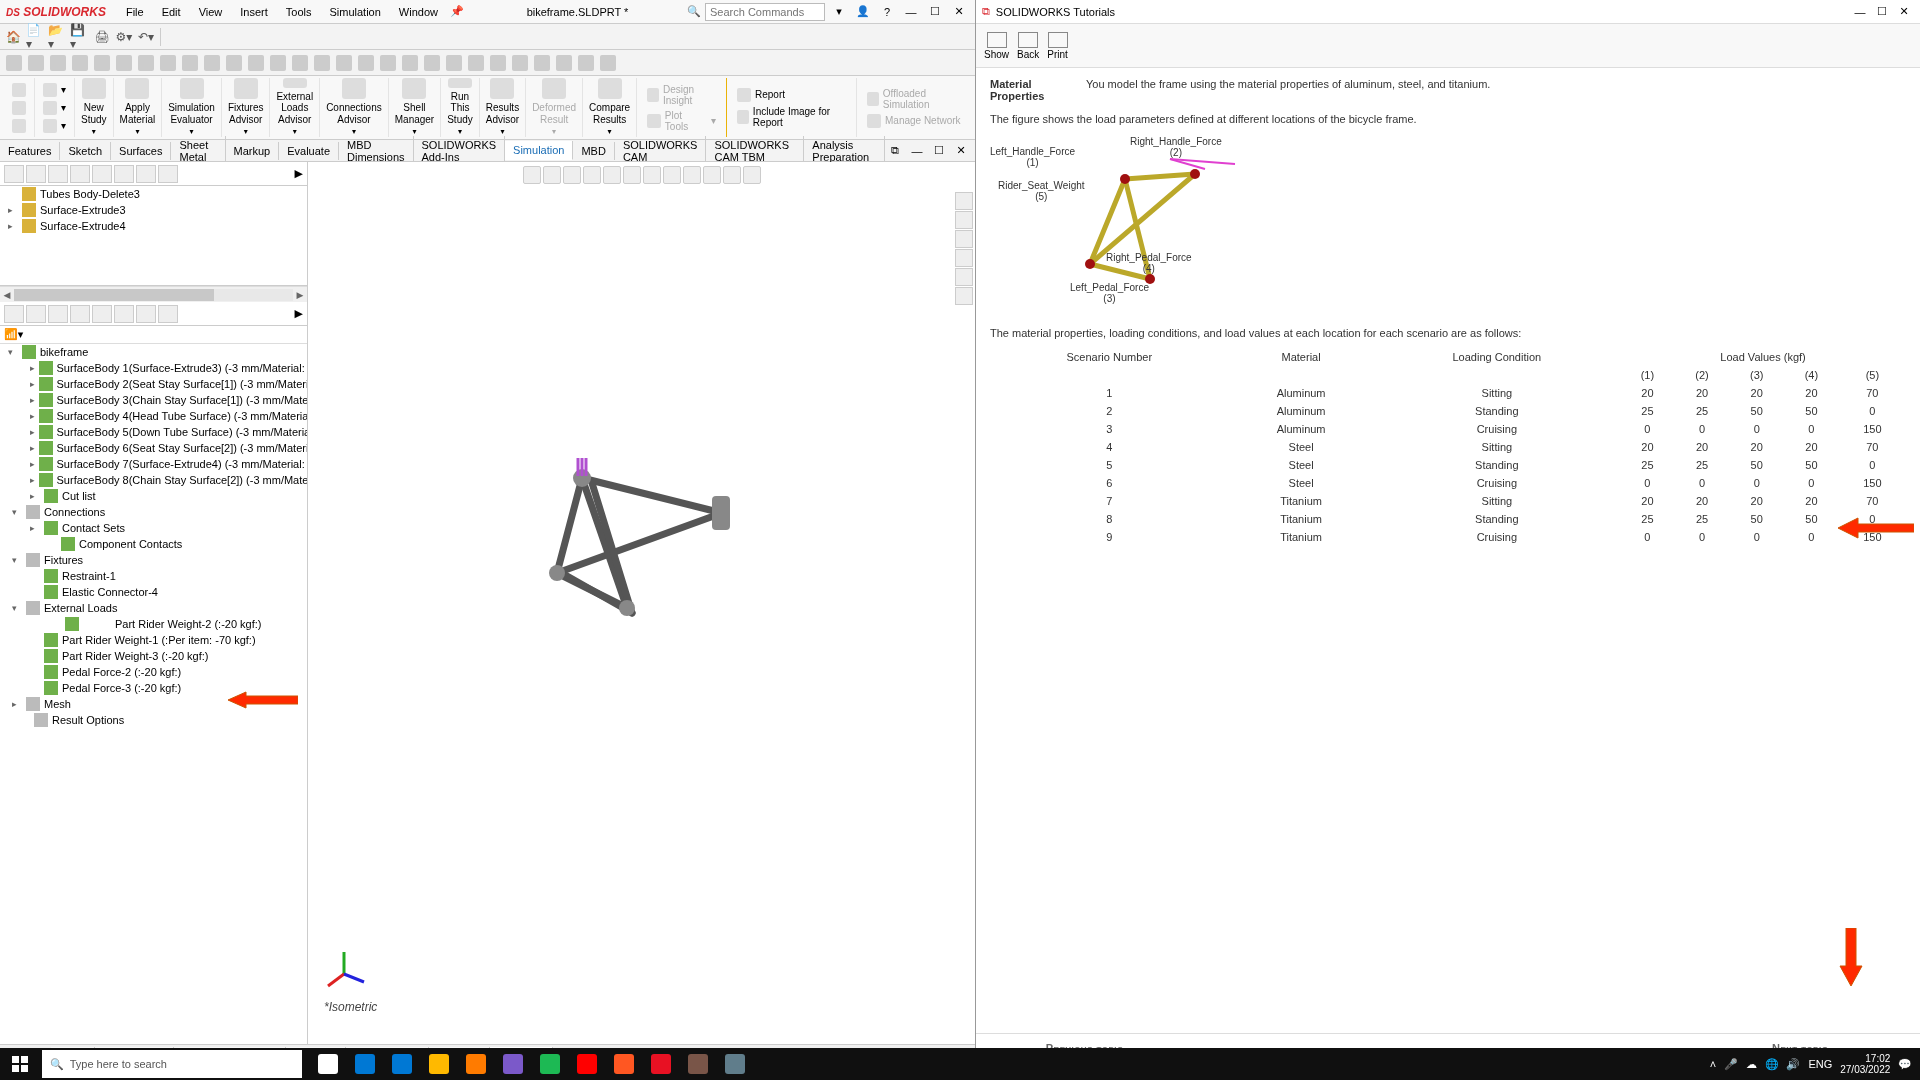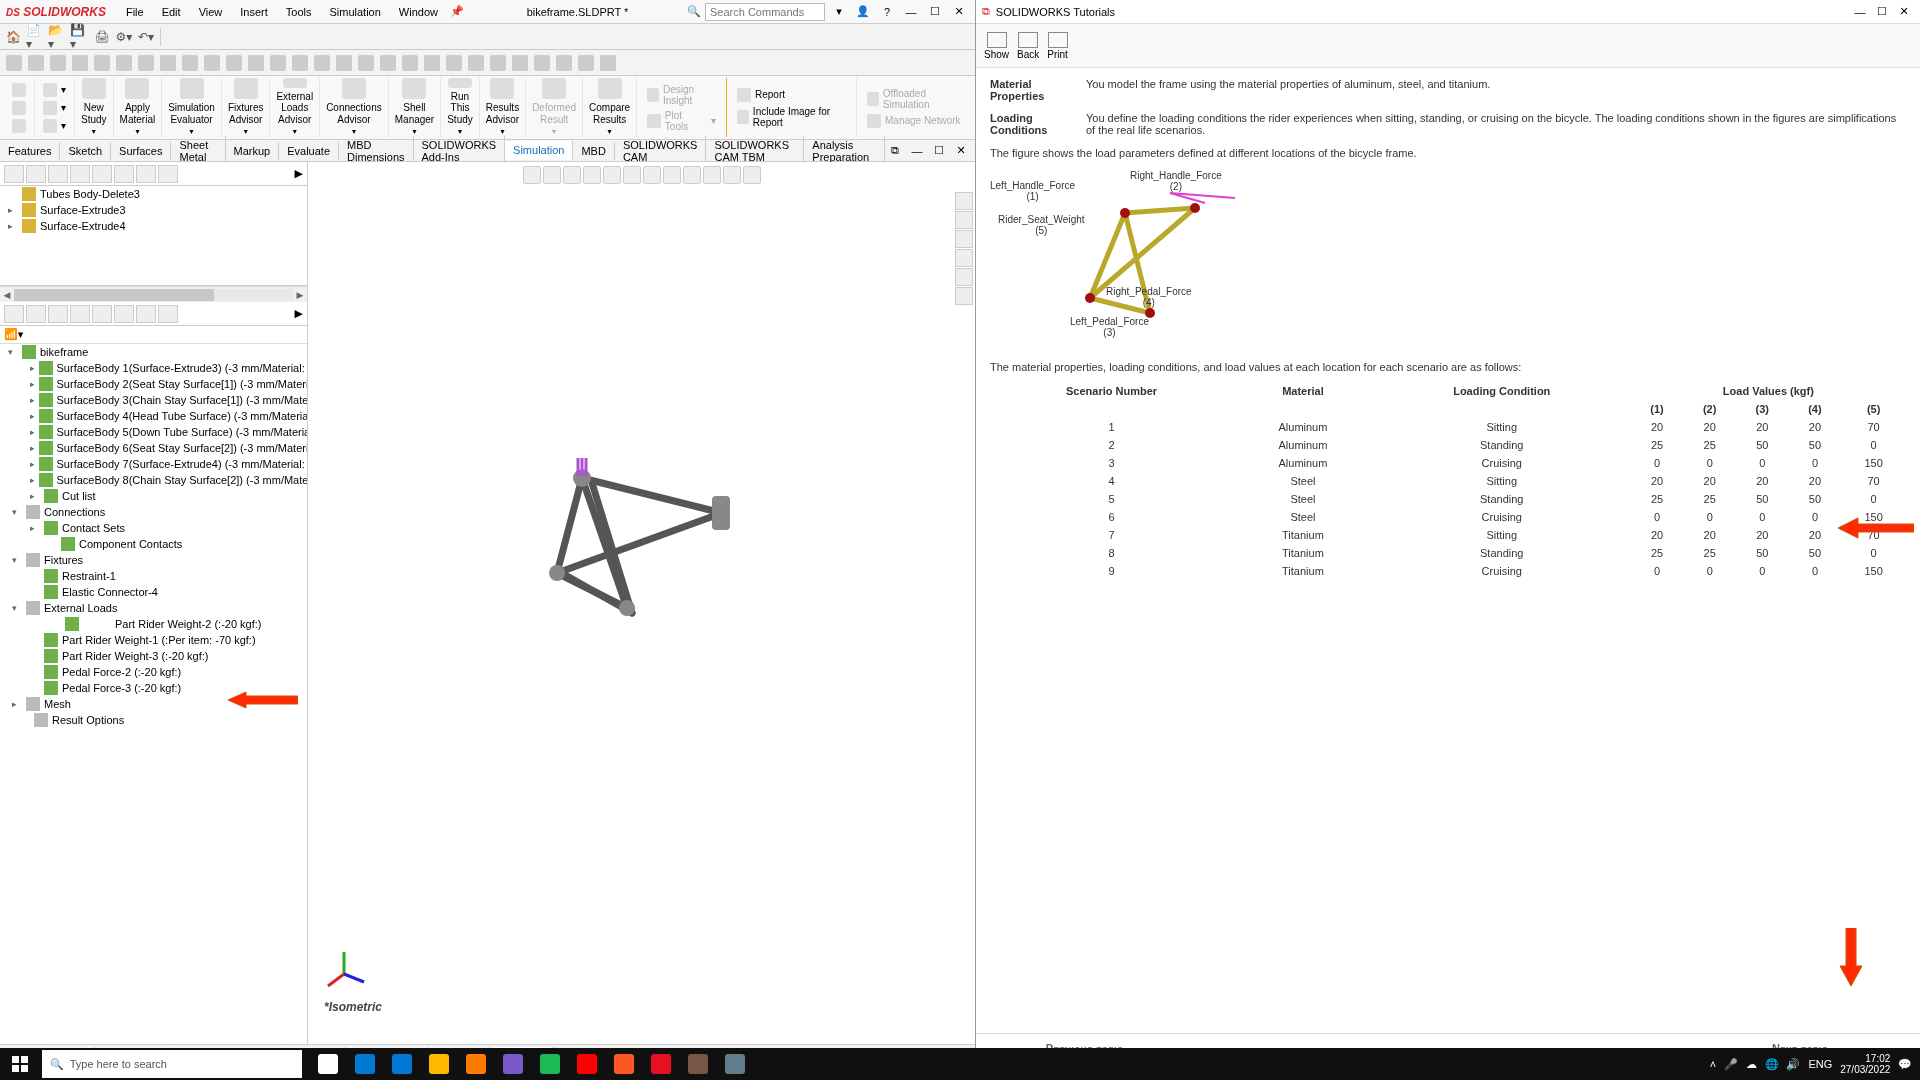--- a/index.html
+++ b/index.html
@@ -60,21 +60,21 @@
 .tree-filter { padding: 2px 4px; border-bottom: 1px solid #ddd; }
 
 
 .sw-viewport { flex: 1; background: #fff; position: relative; }
 .vp-toolbar { position: absolute; top: 4px; left: 50%; transform: translateX(-50%); display: flex; gap: 2px; }
 .vp-toolbar .vb { width: 18px; height: 18px; background: #eee; border: 1px solid #ccc; border-radius: 2px; }
 .vp-sidebar { position: absolute; right: 2px; top: 30px; display: flex; flex-direction: column; gap: 1px; }
 .vp-sidebar .vb { width: 18px; height: 18px; background: #eee; border: 1px solid #ccc; }
 .vp-model { position: absolute; top: 44%; left: 50%; transform: translate(-50%, -50%); }
 .vp-triad { position: absolute; bottom: 50px; left: 16px; }
-.vp-label { position: absolute; bottom: 30px; left: 16px; font-style: italic; font-weight: bold; font-size: 12px; color: #444; margin-top: 28px; }
+.vp-label { position: absolute; bottom: 30px; left: 16px; font-style: italic; font-weight: normal; font-size: 12px; color: #444; margin-top: 28px; }
 
 
 .sw-bottomtabs { height: 18px; background: #f0f0f0; border-top: 1px solid #ccc; display: flex; align-items: center; font-size: 10px; }
 .bt-nav { padding: 0 4px; display: flex; gap: 1px; }
 .bt-nav span { width: 10px; text-align: center; color: #555; }
 .bt-tab { padding: 1px 8px; border-right: 1px solid #ccc; background: #f8f8f8; }
 .bt-tab.active { background: #fff; font-weight: bold; }
 
 
 .sw-status { height: 18px; background: #f3f3f3; border-top: 1px solid #ccc; display: flex; align-items: center; font-size: 10px; padding: 0 6px; }
@@ -93,21 +93,21 @@
 .tut-nav .nb .ic { width: 20px; height: 16px; border: 1px solid #888; }
 .tut-header { background: linear-gradient(#4a5560, #2f3a44); color: #fff; padding: 10px 14px; font-size: 17px; font-weight: bold; }
 .tut-body { flex: 1; padding: 10px 14px; font-size: 11px; color: #333; overflow-y: auto; position: relative; }
 .tut-body p { margin-bottom: 8px; line-height: 14px; }
 .def-row { display: flex; gap: 16px; margin-bottom: 10px; }
 .def-term { font-weight: bold; width: 80px; flex-shrink: 0; }
 .def-desc { flex: 1; }
 
 .tut-figure { margin: 8px 0 12px; }
 .tut-table { width: 100%; border-collapse: collapse; font-size: 11px; }
-.tut-table th { text-align: center; font-weight: bold; padding: 3px 4px; }
+.tut-table th { text-align: center; font-weight: normal; padding: 3px 4px; }
 .tut-table td { text-align: center; padding: 3px 4px; }
 
 .tut-footer { border-top: 1px solid #ddd; padding: 8px 14px 10px; display: flex; justify-content: space-between; font-size: 11px; }
 .tut-footer .col { display: flex; flex-direction: column; align-items: center; gap: 4px; }
 .tut-footer .lbl { font-variant: small-caps; font-weight: bold; letter-spacing: 0.5px; color: #666; }
 .tut-footer a { color: #1a6db5; text-decoration: none; text-align: center; }
 
 
 .taskbar { position: fixed; bottom: 0; left: 0; right: 0; height: 32px; background: #101010; display: flex; align-items: center; color: #fff; font-size: 11px; }
 .taskbar .start { width: 40px; height: 32px; display: flex; align-items: center; justify-content: center; }
@@ -674,24 +674,20 @@
       </div>
     <div class="nb">
         <span class="ic"></span>
         <span>Print</span>
       </div>
   </div>
   <div class="tut-body">
     <div class="def-row">
       <div class="def-term">Material Properties</div>
       <div class="def-desc">You model the frame using the material properties of aluminum, steel, and titanium.</div>
-    </div>
-    <div class="def-row">
-      <div class="def-term">Loading Conditions</div>
-      <div class="def-desc">You define the loading conditions the rider experiences when sitting, standing, or cruising on the bicycle. The loading conditions shown in the figures are simplifications of the real life scenarios.</div>
     </div>
     <p>The figure shows the load parameters defined at different locations of the bicycle frame.</p>
 
     <div class="tut-figure" style="position:relative;height:180px">
       <svg width="240" height="170" style="position:absolute;left:50px;top:0">
         <g stroke="#bba82a" stroke-width="5" stroke-linecap="round" fill="none">
           <line x1="85" y1="45" x2="155" y2="40"></line>
           <line x1="85" y1="45" x2="50" y2="130"></line>
           <line x1="155" y1="40" x2="50" y2="130"></line>
           <line x1="85" y1="45" x2="110" y2="145"></line>

